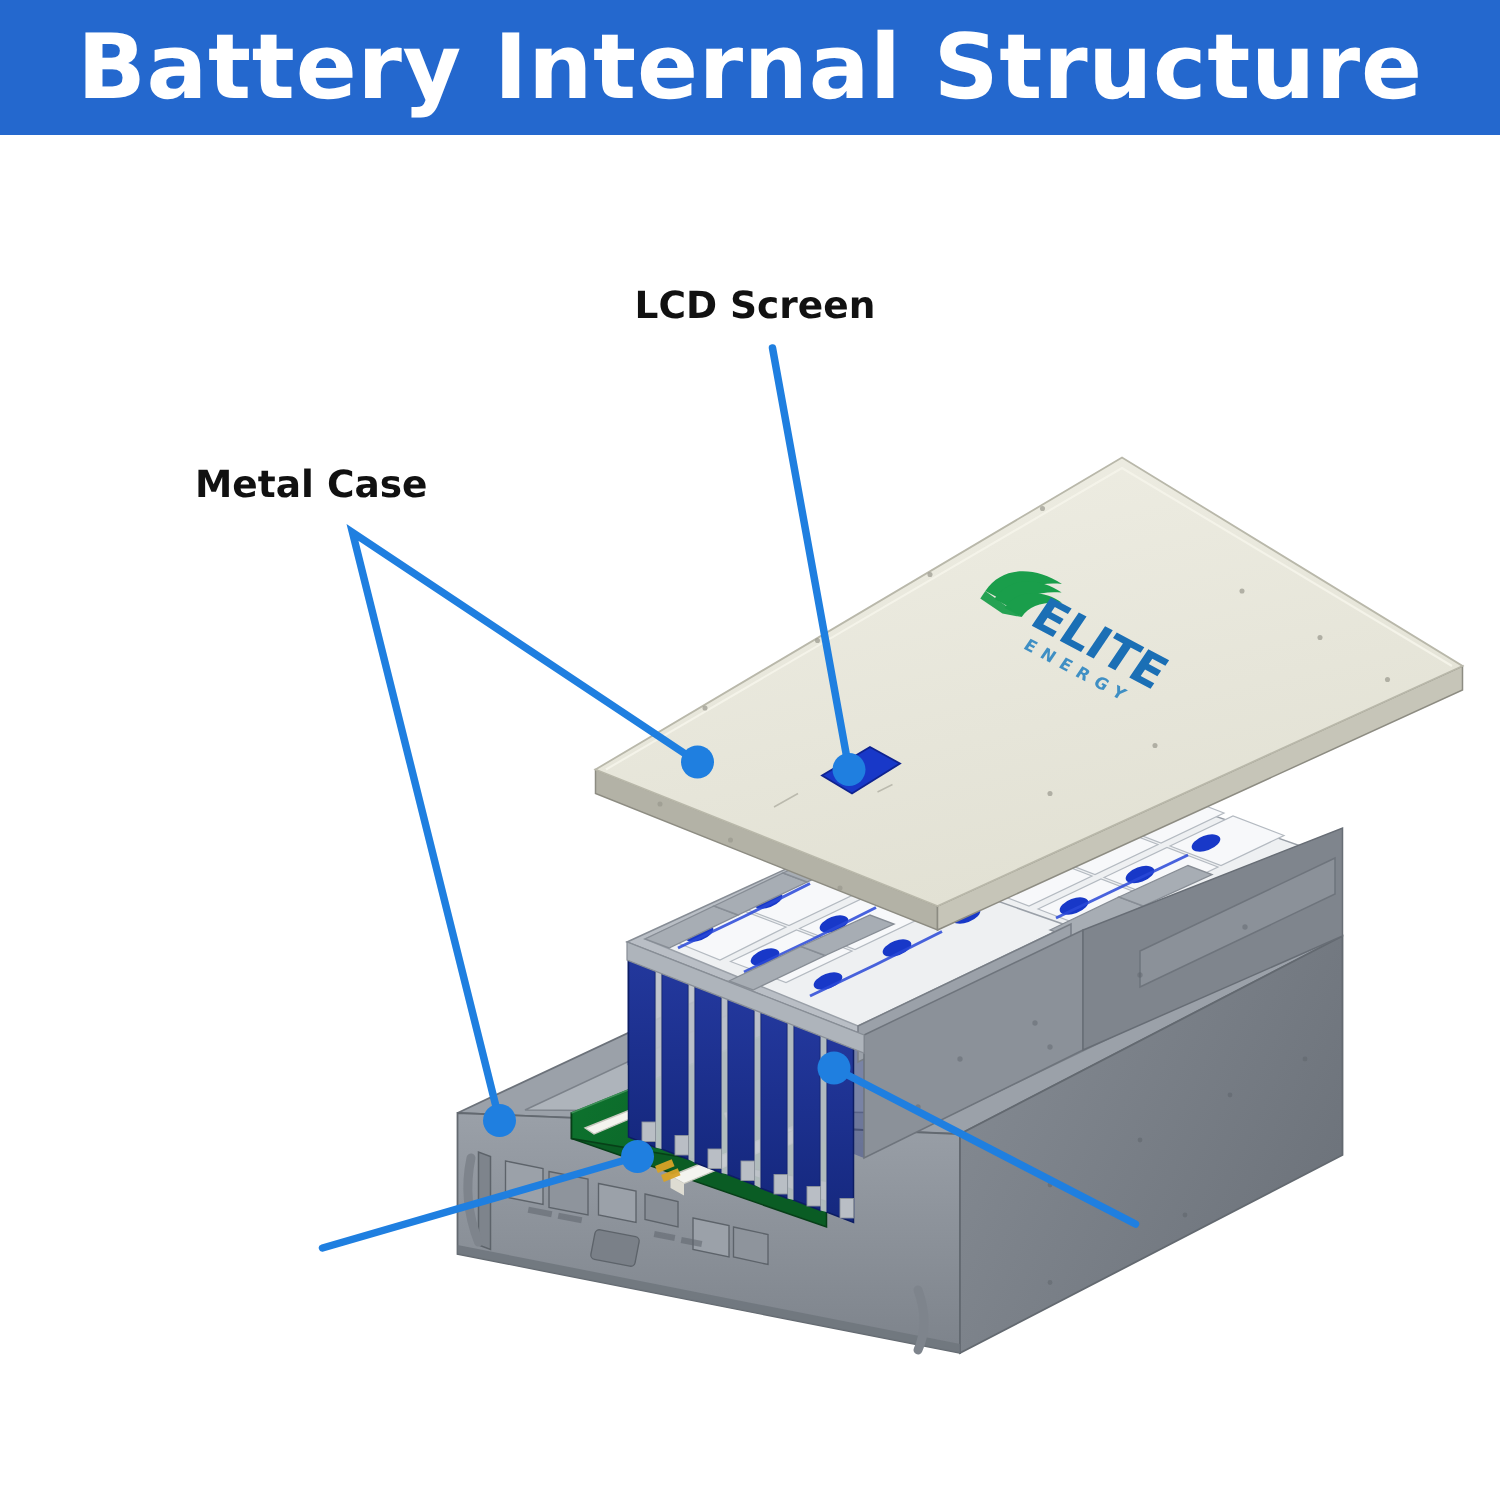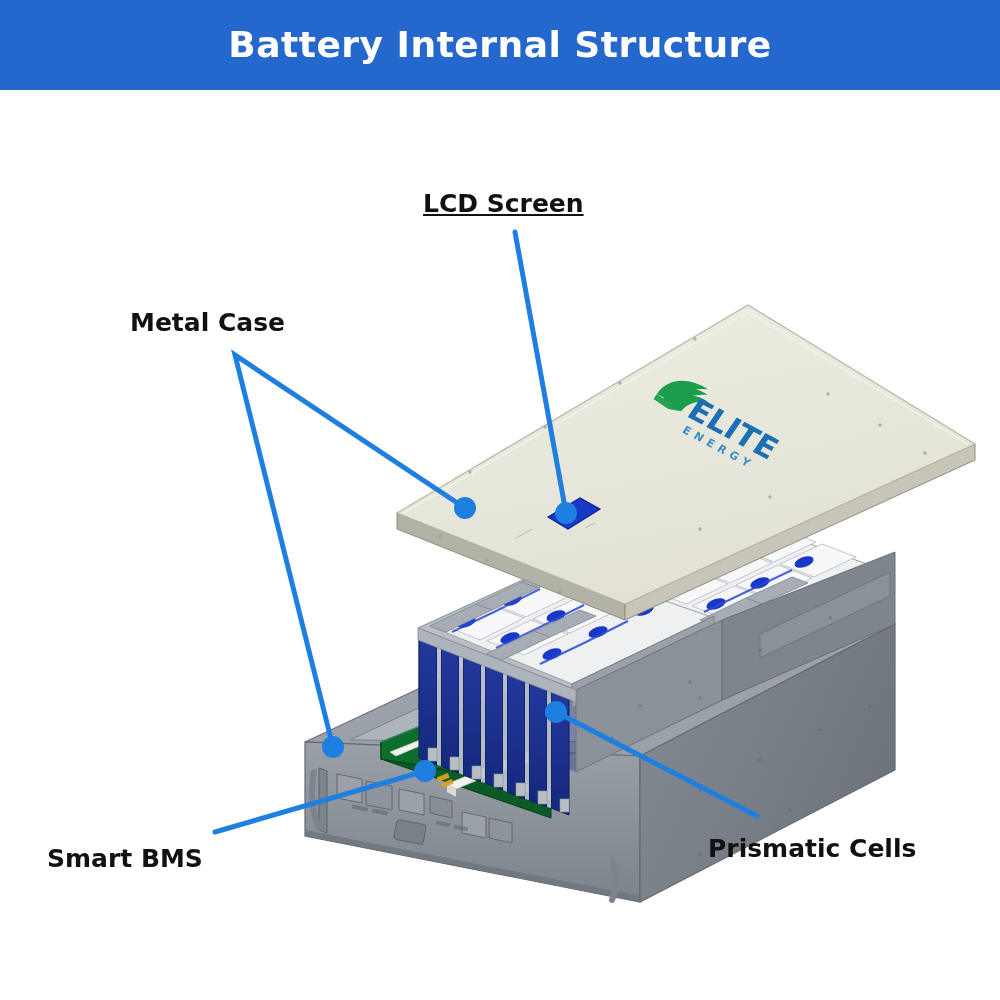--- a/index.html
+++ b/index.html
@@ -26,40 +26,40 @@
     top: 0;
     width: 1000px;
     height: 90px;
     background: #2468ce;
     display: flex;
     align-items: center;
     justify-content: center;
   }
   .banner-title {
     color: #ffffff;
-    font-size: 36px;
+    font-size: 60px;
     font-weight: bold;
     letter-spacing: 0.5px;
     line-height: 1;
     white-space: nowrap;
   }
 
   
   .callout {
     position: absolute;
     color: #111111;
     font-size: 25px;
     font-weight: bold;
     white-space: nowrap;
     line-height: 1.45;
   }
   .callout.two-line { white-space: normal; }
   .callout-line { display: block; }
 
-  #label-lcd      { left: 423px; top: 186px; text-decoration: underline; }
+  #label-lcd      { left: 423px; top: 186px; }
   #label-case     { left: 130px; top: 305px; text-align: center; }
   #label-bms      { left: 47px;  top: 841px; }
   #label-cells    { left: 708px; top: 831px; }
 
   
   #art {
     position: absolute;
     left: 0;
     top: 0;
     width: 1000px;
@@ -355,19 +355,17 @@
       <circle cx="333" cy="747" r="11"></circle>
       <circle cx="425" cy="771" r="11"></circle>
       <circle cx="556" cy="712" r="11"></circle>
     </g>
   </svg>
 
   <div id="label-lcd" class="callout">LCD Screen</div>
 
   <div id="label-case" class="callout">Metal Case</div>
 
-  <div id="label-bms" class="callout">Smart BMS</div>
 
   <div id="label-cells" class="callout two-line">
-    <span class="callout-line">Prismatic Cells</span>
   </div>
 
 </div>
 
 </body></html>

